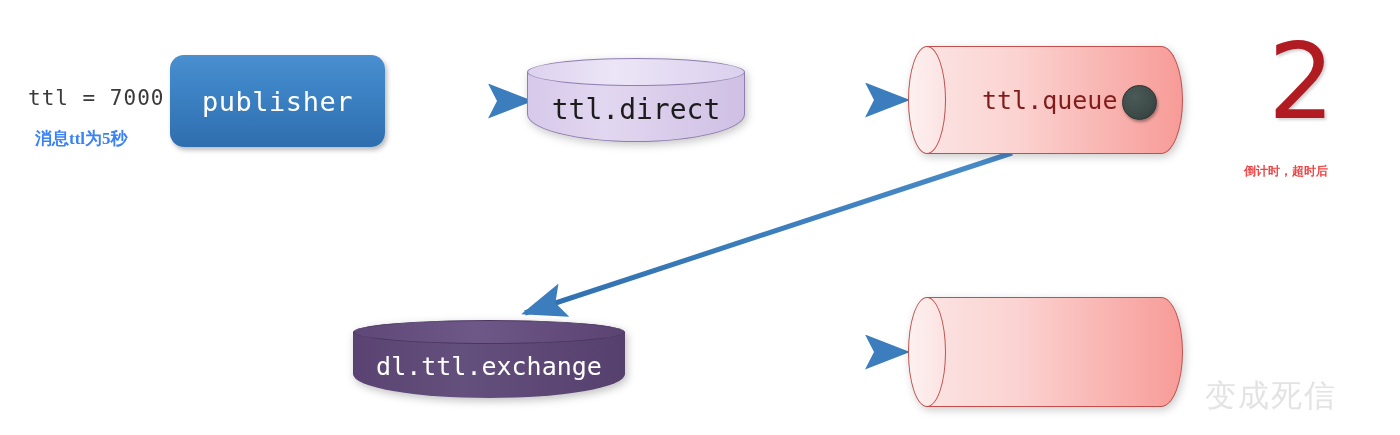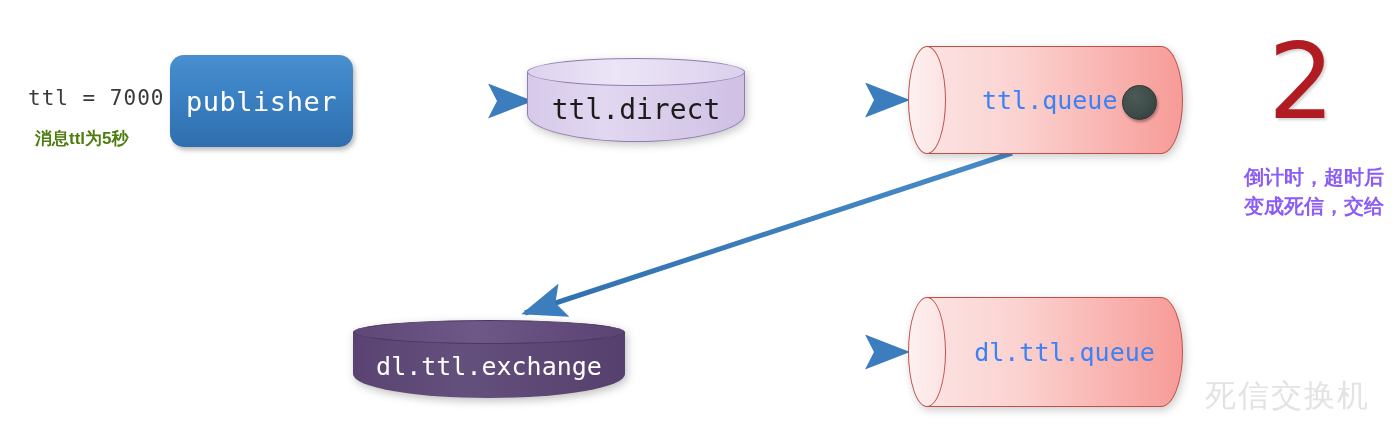--- a/index.html
+++ b/index.html
@@ -22,21 +22,21 @@
   }
   .node {
     position: absolute;
     box-sizing: border-box;
   }
 
   
   .publisher-box {
     left: 170px;
     top: 55px;
-    width: 183px;
+    width: 215px;
     height: 92px;
     border-radius: 14px;
     background: linear-gradient(180deg, #4a8fcf 0%, #3d84c6 35%, #2f6eae 100%);
     box-shadow: 2px 3px 5px rgba(0,0,0,0.28);
     display: flex;
     align-items: center;
     justify-content: center;
   }
   .publisher-label {
     font-family: "DejaVu Sans Mono", "Liberation Mono", monospace;
@@ -163,21 +163,21 @@
     position: absolute;
     left: 38px;
     top: 0;
     right: 0;
     height: 100%;
     display: flex;
     align-items: center;
     justify-content: center;
     font-family: "DejaVu Sans Mono", "Liberation Mono", monospace;
     font-size: 25px;
-    color: #3b82f6;
+    color: #7f1d1d;
     line-height: 1;
   }
   #node-ttl-queue {
     left: 908px;
     top: 46px;
     width: 275px;
     height: 108px;
   }
   #node-ttl-queue .q-label { justify-content: flex-start; padding-left: 36px; }
   #node-dl-queue {
@@ -206,46 +206,46 @@
     font-family: "DejaVu Sans Mono", "Liberation Mono", monospace;
     font-size: 21px;
     color: #3a3a3a;
     letter-spacing: 1px;
     white-space: nowrap;
   }
   .ttl-note {
     position: absolute;
     left: 35px;
     top: 127px;
-    font-family: Liberation Sans, sans-serif;
+    font-family: Liberation Serif, serif;
     font-size: 17px;
     font-weight: bold;
-    color: #4d7c0f;
+    color: #3b82f6;
     white-space: nowrap;
   }
   .step-number {
     position: absolute;
     left: 1268px;
     top: 30px;
     font-family: "DejaVu Sans", "Liberation Sans", sans-serif;
     font-size: 105px;
     font-weight: normal;
     color: #b01c22;
     line-height: 1;
     text-shadow: 2px 2px 3px rgba(0,0,0,0.18);
   }
   .step-note {
     position: absolute;
     left: 1244px;
     top: 163px;
     width: 150px;
     font-family: "DejaVu Sans", "Liberation Sans", sans-serif;
-    font-size: 20px;
+    font-size: 12px;
     font-weight: bold;
-    color: #8b5cf6;
+    color: #ef4444;
     line-height: 1.45;
     text-align: left;
   }
   .watermark {
     position: absolute;
     left: 1205px;
     top: 375px;
     font-family: "DejaVu Sans", "Liberation Sans", sans-serif;
     font-size: 31px;
     color: #e3e3e3;
@@ -298,22 +298,20 @@
 
 <div class="db-cyl" id="node-dl-exchange">
   <div class="body"></div>
   <div class="top-ellipse"></div>
   <div class="label">dl.ttl.exchange</div>
 </div>
 
 <div class="queue-cyl" id="node-dl-queue">
   <div class="q-body"></div>
   <div class="q-cap"></div>
-  <div class="q-label">dl.ttl.queue</div>
 </div>
 
 <div class="step-number">2</div>
 <div class="step-note">
   <div>倒计时，超时后</div>
-  <div>变成死信，交给</div>
-</div>
-
-<div class="watermark">死信交换机</div>
+</div>
+
+<div class="watermark">变成死信</div>
 
 </body></html>

